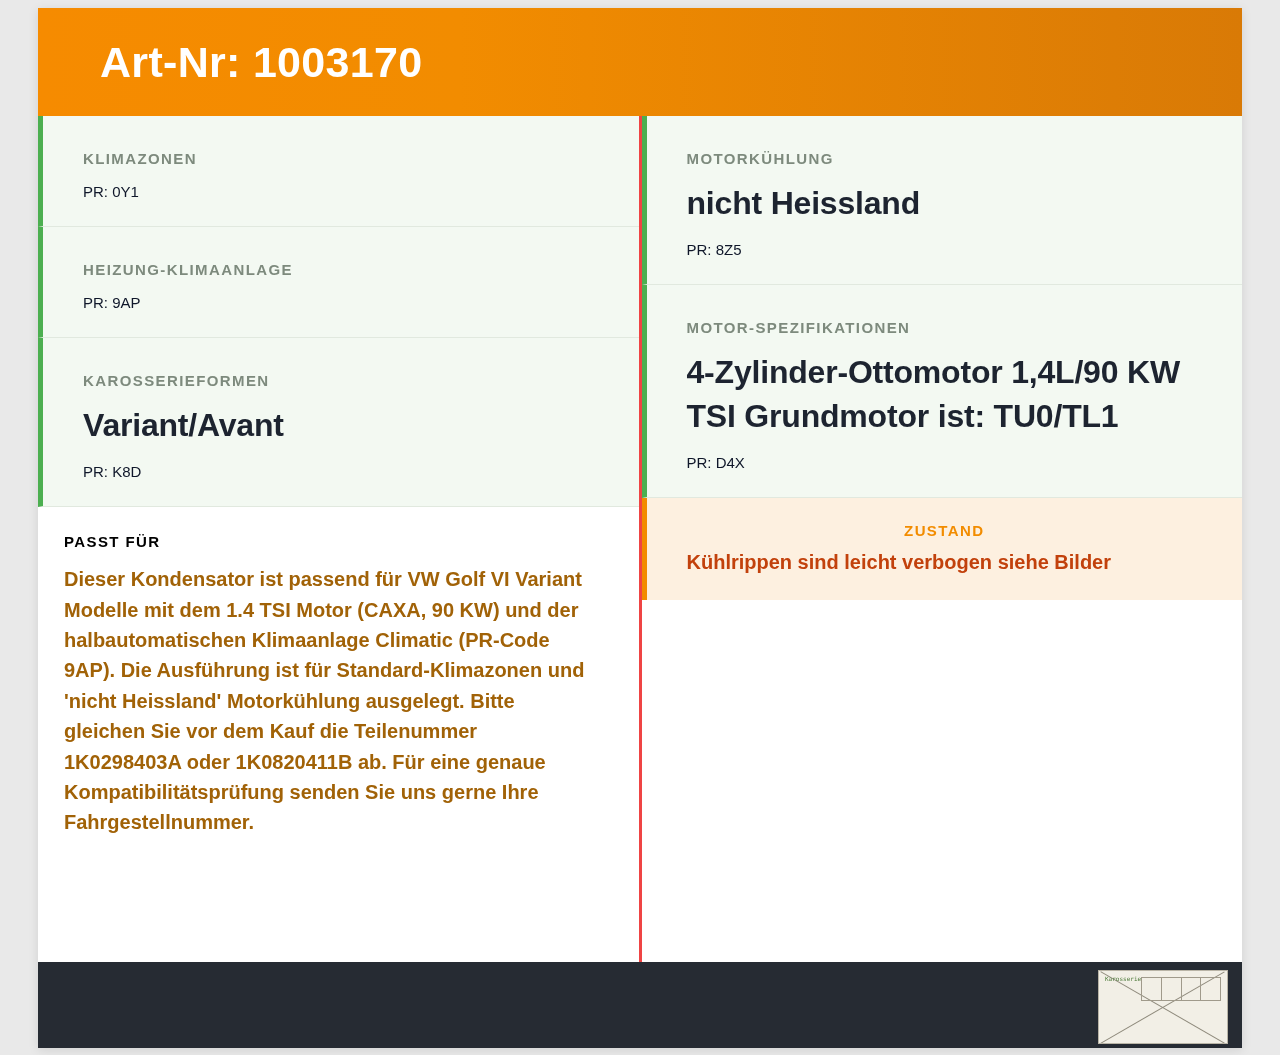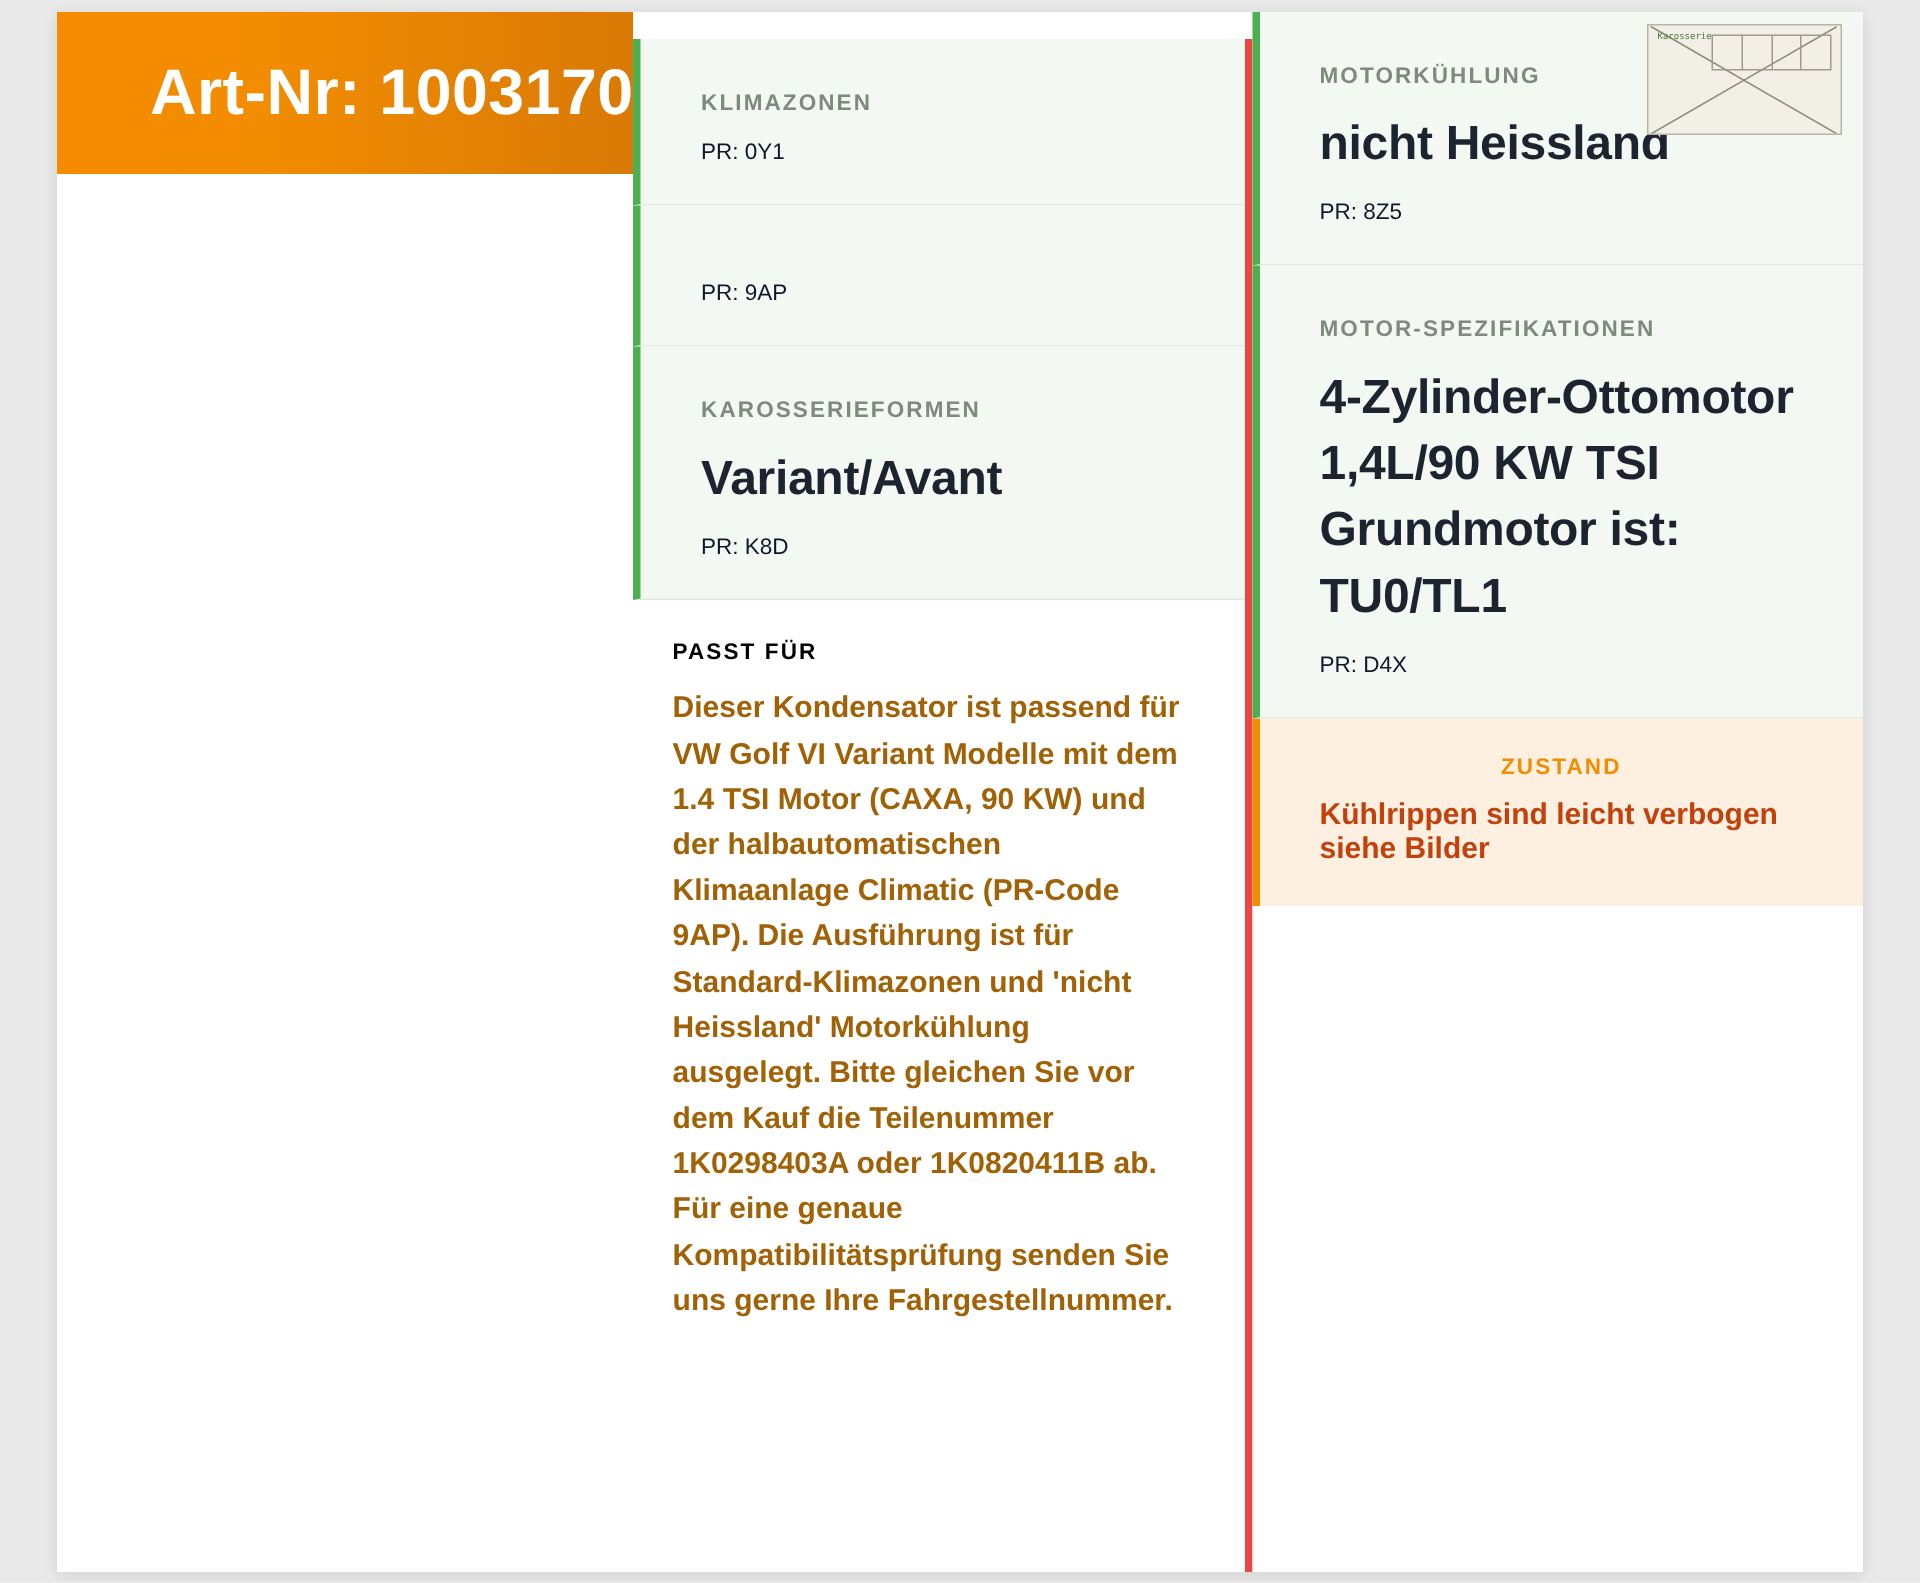--- a/index.html
+++ b/index.html
@@ -17,21 +17,21 @@
   }
   .card {
     position: absolute;
     left: 38px;
     top: 8px;
     width: 1204px;
     height: 1040px;
     background: #ffffff;
     box-shadow: 0 2px 10px rgba(0,0,0,0.10);
     display: flex;
-    flex-direction: row;
+    flex-direction: column;
     overflow: hidden;
   }
   
   .header {
     height: 108px;
     background: linear-gradient(90deg, #f68b00 0%, #f28c00 35%, #d97a06 100%);
     display: flex;
     align-items: center;
     flex: 0 0 auto;
   }
@@ -47,22 +47,21 @@
     flex: 1 1 auto;
     display: flex;
     background: #ffffff;
   }
   .col {
     width: 50%;
     display: flex;
     flex-direction: column;
   }
   .col-left {
-    border-right: 5px solid #ef4444;
-    margin-top: 18px;
+    border-right: 3px solid #ef4444;
   }
   .spec {
     background: #f3f9f2;
     border-left: 5px solid #4caf50;
     border-bottom: 1px solid #e1e9df;
     padding: 34px 40px 26px 40px;
     box-sizing: border-box;
   }
   .spec-label {
     font-size: 15px;
@@ -198,20 +197,21 @@
     <div class="body">
 
       <div class="col col-left">
 
         <div class="spec">
           <div class="spec-label">KLIMAZONEN</div>
           <div class="spec-pr">PR: 0Y1</div>
         </div>
 
         <div class="spec">
+          <div class="spec-label">HEIZUNG-KLIMAANLAGE</div>
           <div class="spec-pr">PR: 9AP</div>
         </div>
 
         <div class="spec">
           <div class="spec-label">KAROSSERIEFORMEN</div>
           <div class="spec-value">Variant/Avant</div>
           <div class="spec-pr">PR: K8D</div>
         </div>
 
         <div class="fits">

